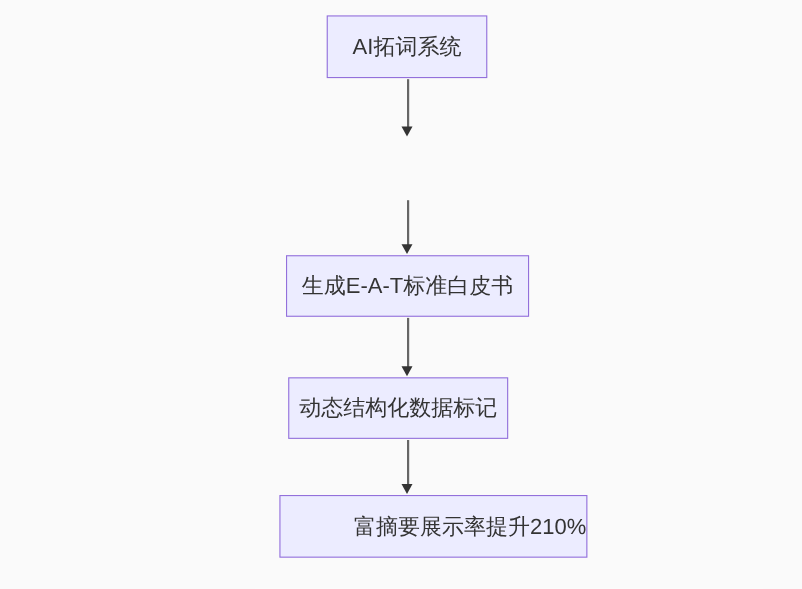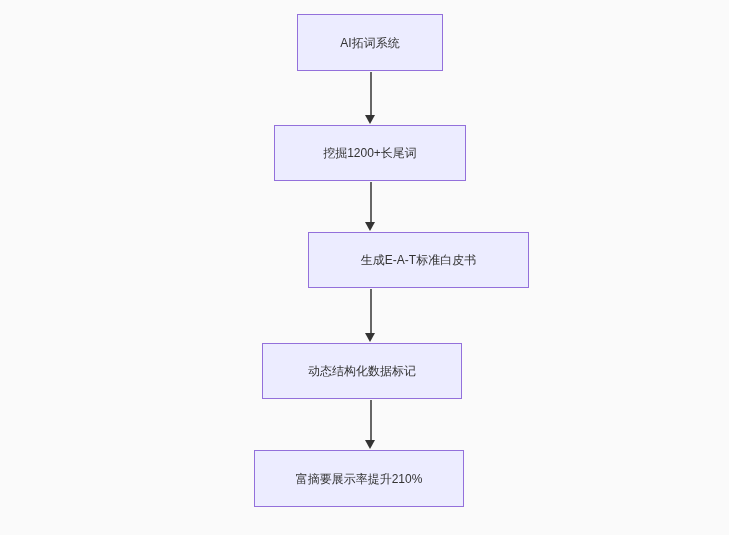--- a/index.html
+++ b/index.html
@@ -17,21 +17,21 @@
   .node {
     position: absolute;
     box-sizing: border-box;
     background: #ECECFF;
     border: 1.5px solid #9370DB;
     display: flex;
     align-items: center;
     justify-content: center;
   }
   .node span {
-    font-size: 12px;
+    font-size: 20px;
     color: #333333;
     white-space: nowrap;
     line-height: 1;
   }
   .edge {
     position: absolute;
     width: 13px;
   }
   .edge .edge-line {
     position: absolute;
@@ -49,46 +49,43 @@
     margin-left: -5.5px;
     width: 0;
     height: 0;
     border-left: 5.5px solid transparent;
     border-right: 5.5px solid transparent;
     border-top: 9px solid #333333;
   }
   
   .n0 { left: 297px; top: 14px;  width: 146px; height: 57px; }
   .n1 { left: 274px; top: 125px; width: 192px; height: 56px; }
-  .n2 { left: 260px; top: 232px; width: 221px; height: 56px; margin-left: 48px; }
+  .n2 { left: 260px; top: 232px; width: 221px; height: 56px; }
   .n3 { left: 262px; top: 343px; width: 200px; height: 56px; }
-  .n4 { left: 254px; top: 450px; width: 210px; height: 57px; }
+  .n4 { left: 254px; top: 450px; width: 280px; height: 57px; justify-content: flex-end; }
   
   .e0 { left: 364px; top: 72px;  height: 52px; }
   .e1 { left: 364px; top: 182px; height: 49px; }
   .e2 { left: 364px; top: 289px; height: 53px; }
   .e3 { left: 364px; top: 400px; height: 49px; }
 </style>
 </head>
 <body>
 
 <div class="canvas">
 
   <div class="node n0">
     <span>AI拓词系统</span>
   </div>
 
   <div class="edge e0">
     <div class="edge-line"></div>
     <div class="arrowhead"></div>
   </div>
 
-  <div class="node n1">
-    <span>挖掘1200+长尾词</span>
-  </div>
 
   <div class="edge e1">
     <div class="edge-line"></div>
     <div class="arrowhead"></div>
   </div>
 
   <div class="node n2">
     <span>生成E-A-T标准白皮书</span>
   </div>
 

